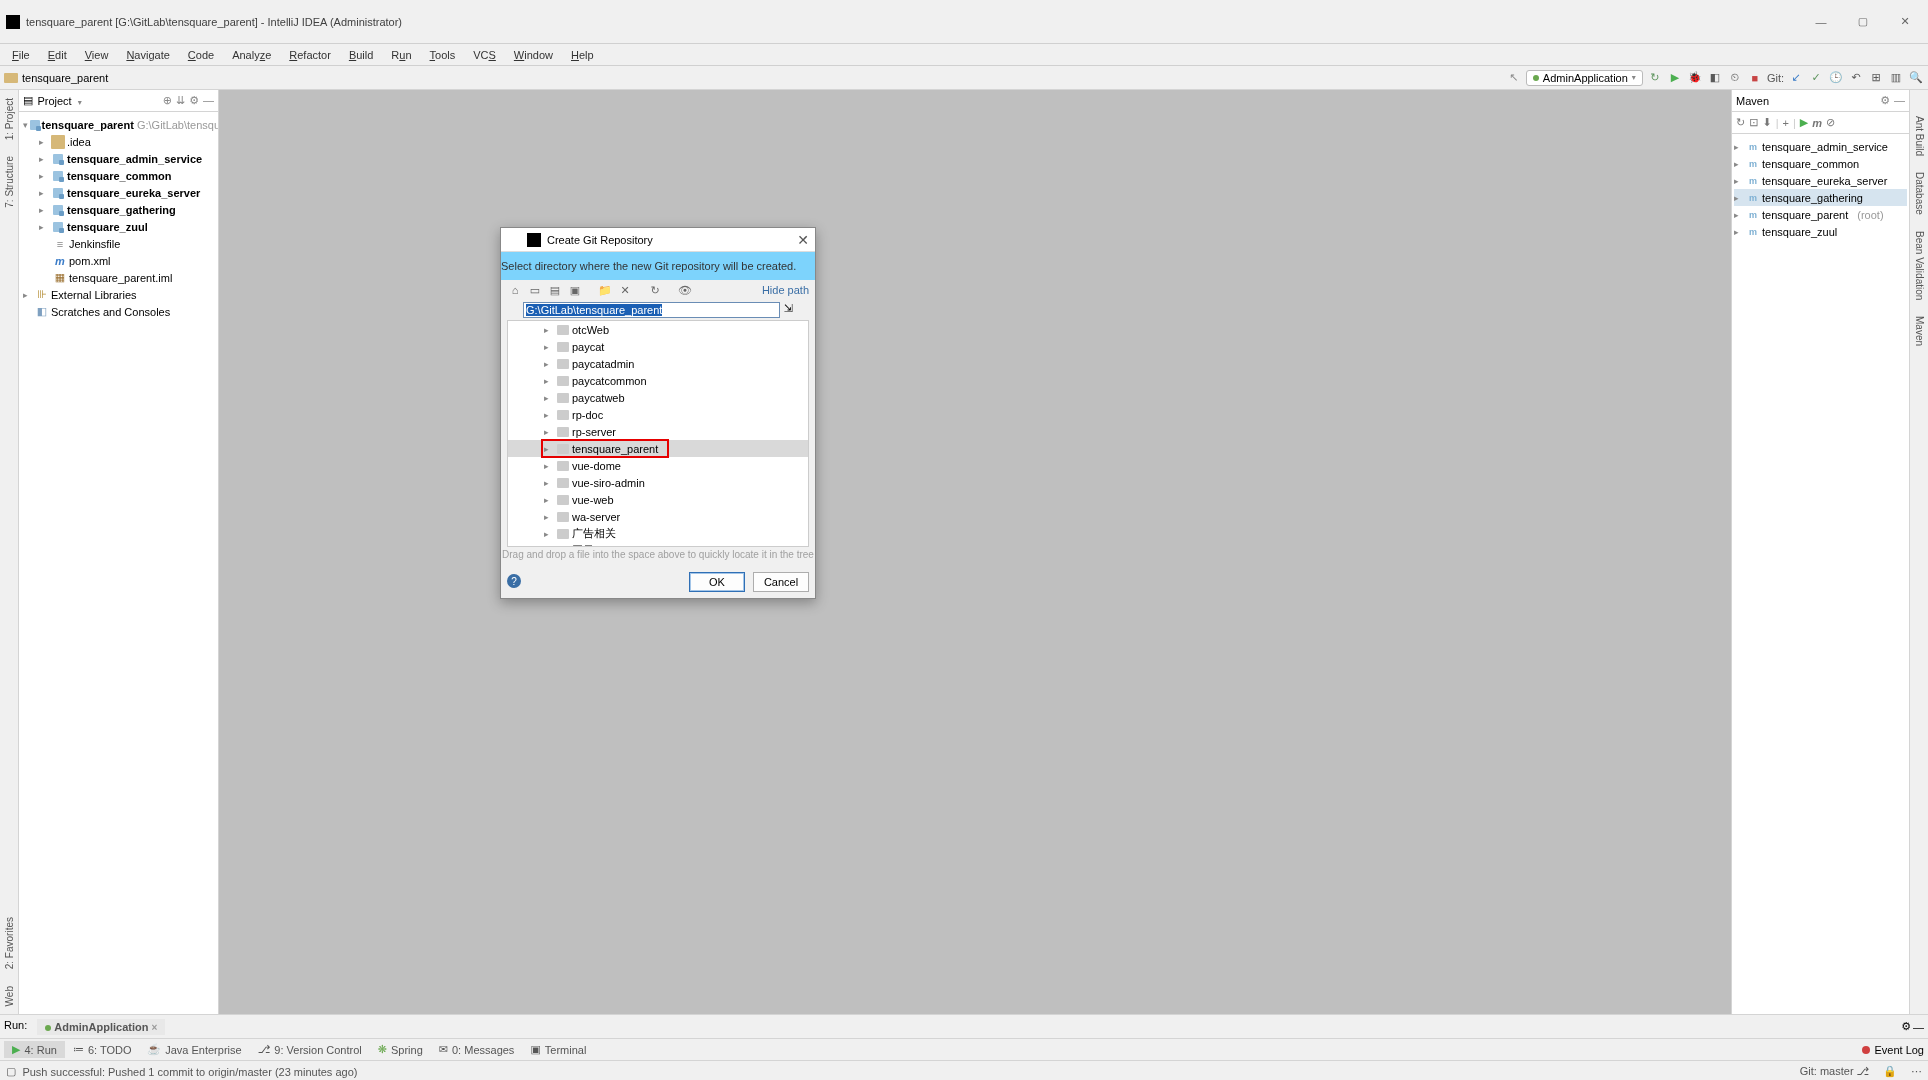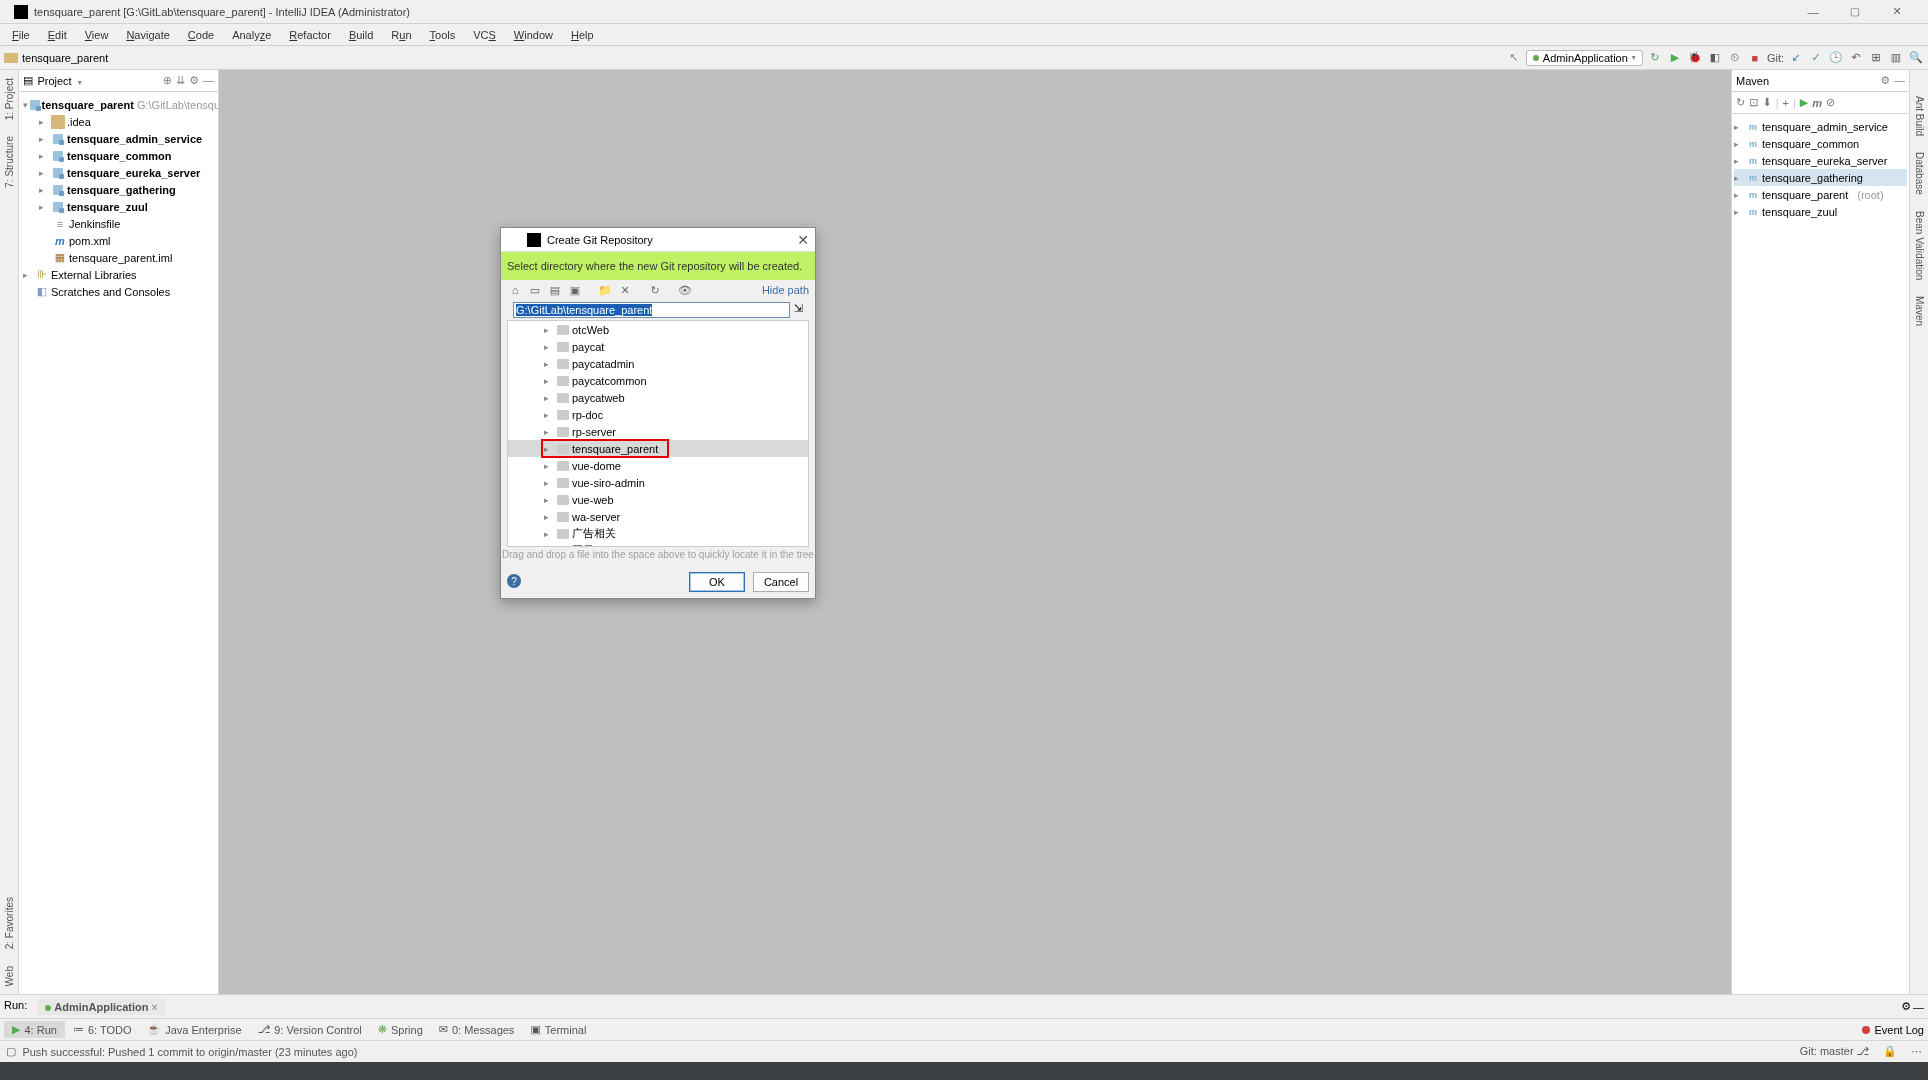--- a/index.html
+++ b/index.html
@@ -1,17 +1,17 @@
 <!DOCTYPE html>
 <html><head>
 <meta charset="utf-8">
 <style>
 * { margin: 0; padding: 0; box-sizing: border-box; font-family: "Segoe UI", Arial, sans-serif; font-size: 11px; }
 body { background: #3c3f41; width: 1928px; height: 1080px; overflow: hidden; position: relative; }
-.titlebar { height: 24px; background: #f0f0f0; display: flex; align-items: center; padding: 0 14px; justify-content: space-between; border-bottom: 1px solid #d0d0d0; }
+.titlebar { height: 44px; background: #f0f0f0; display: flex; align-items: center; padding: 0 6px; justify-content: space-between; border-bottom: 1px solid #d0d0d0; }
 .titlebar-left { display: flex; align-items: center; gap: 6px; }
 .intellij-icon { width: 14px; height: 14px; background: #000; }
 .titlebar-text { color: #404040; }
 .win-controls { display: flex; gap: 8px; }
 .win-btn { width: 34px; height: 22px; display: flex; align-items: center; justify-content: center; color: #666; }
 .menubar { height: 22px; background: #f0f0f0; display: flex; align-items: center; padding: 0 4px; gap: 2px; border-bottom: 1px solid #d0d0d0; text-align: center; }
 .menu-item { padding: 2px 8px; color: #333; }
 .menu-item u { text-decoration: underline; }
 .navbar { height: 24px; background: #f0f0f0; display: flex; align-items: center; justify-content: space-between; padding: 0 4px; border-bottom: 1px solid #d4d4d4; }
 .breadcrumb { display: flex; align-items: center; gap: 4px; }
@@ -45,26 +45,26 @@
 .btab { padding:2px 8px; color:#555;}
 .tool-tabs { height: 22px; background: #f0f0f0; border-top: 1px solid #d4d4d4; display:flex; align-items:center; justify-content:space-between; padding:0 4px;}
 .ttab { padding:2px 8px; color:#555; display:flex; align-items:center; gap:4px;}
 .ttab.sel { background:#d9d9d9;}
 .statusbar { height: 22px; background: #f0f0f0; border-top: 1px solid #d4d4d4; display:flex; align-items:center; justify-content:space-between; padding:0 6px;}
 .status-left { display:flex; align-items:center; gap:6px; color:#555;}
 .status-right { display:flex; align-items:center; gap:14px; color:#555;}
 .dialog { position:absolute; left:500px; top:227px; width:316px; background:#f0f0f0; border:1px solid #888; box-shadow:0 4px 12px rgba(0,0,0,0.3);}
 .dlg-title { height:24px; background:#fff; border-bottom:1px solid #ddd; display:flex; align-items:center; justify-content:space-between; padding:0 6px;}
 .dlg-close { font-size:14px; color:#555;}
-.dlg-msg { padding:8px 6px; color:#333; background:#bef264;}
+.dlg-msg { padding:8px 0; color:#333; background:#7dd3fc;}
 .dlg-toolbar { display:flex; align-items:center; justify-content:space-between; padding:2px 6px; background:#f0f0f0;}
 .dlg-tb-left { display:flex; gap:4px; color:#666;}
 .dlg-tb-icon { width:16px; height:16px; display:inline-flex; align-items:center; justify-content:center;}
 .hide-path { color:#3a6ea5;}
-.dlg-path-row { display:flex; padding:2px 12px; gap:4px;justify-content:center;}
+.dlg-path-row { display:flex; padding:2px 22px; gap:4px;justify-content:center;}
 .dlg-path { flex:1; border:1px solid #6a8db5; padding:1px 2px; background:#fff;}
 .dlg-path-sel { background:#1a5fb4; color:#fff;}
 .dlg-tree { background:#fff; margin:0 6px; border:1px solid #ccc; height:227px; overflow:auto; position:relative;}
 .dlg-row { display:flex; align-items:center; height:17px; padding-left:36px; gap:3px;}
 .dlg-row.sel { background:#d9d9d9;}
 .dlg-folder { width:12px; height:10px; background:#ccc; border-radius:1px;}
 .redbox { position:absolute; border:2px solid #e60000; width:128px; height:19px; }
 .dlg-hint { text-align:center; color:#a0a0a0; font-size:10px; padding:2px 0 6px 0;}
 .dlg-buttons { display:flex; justify-content:flex-end; gap:8px; padding:6px; position:relative;}
 .dlg-btn { width:56px; height:20px; border:1px solid #adadad; background:#fdfdfd; display:flex; align-items:center; justify-content:center;}

